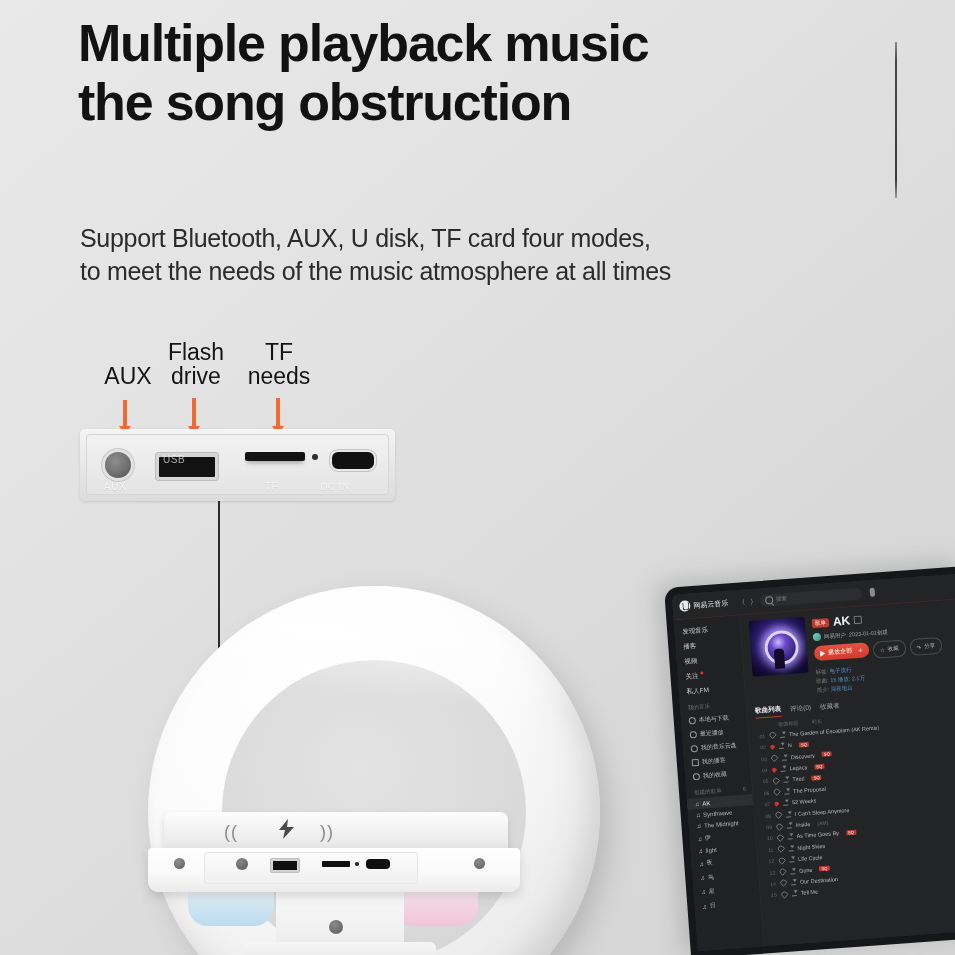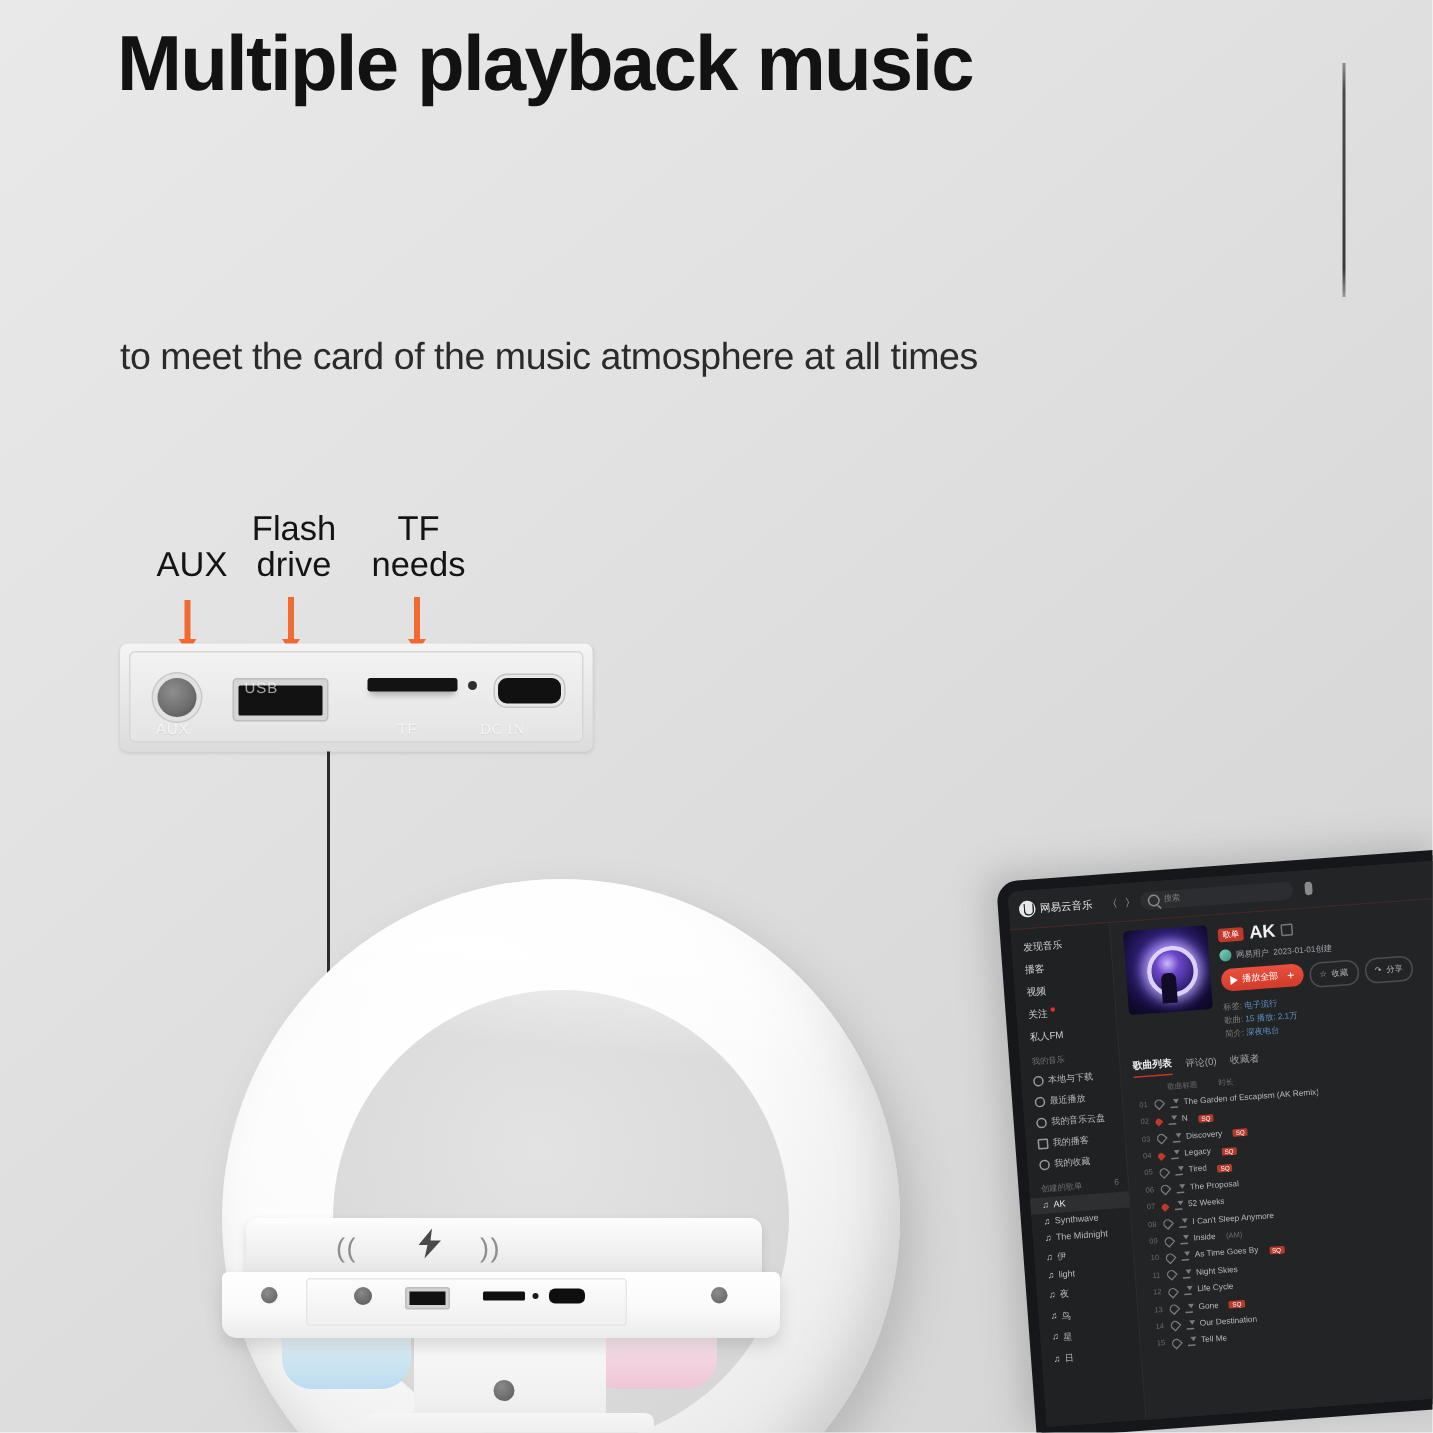--- a/index.html
+++ b/index.html
@@ -251,24 +251,26 @@
   .sq-tag{font-size:4.2px;color:#fff;background:#b33a2c;border-radius:1px;padding:0 2px;margin-left:3px;}
   .tsub{color:#6f6f6f;margin-left:3px;font-size:5px;}
 </style>
 </head>
 <body>
 
 <div class="stage">
 
   <div class="headline">
     <div>Multiple playback music</div>
+    <div>the song obstruction</div>
   </div>
 
   <div class="subhead">
-    <div>to meet the card of the music atmosphere at all times</div>
+    <div>Support Bluetooth, AUX, U disk, TF card four modes,</div>
+    <div>to meet the needs of the music atmosphere at all times</div>
   </div>
 
   <div class="vrule"></div>
 
   <div class="port-label pl-aux">AUX</div>
   <div class="port-label pl-flash">
     <div>Flash</div>
     <div>drive</div>
   </div>
   <div class="port-label pl-tf">

